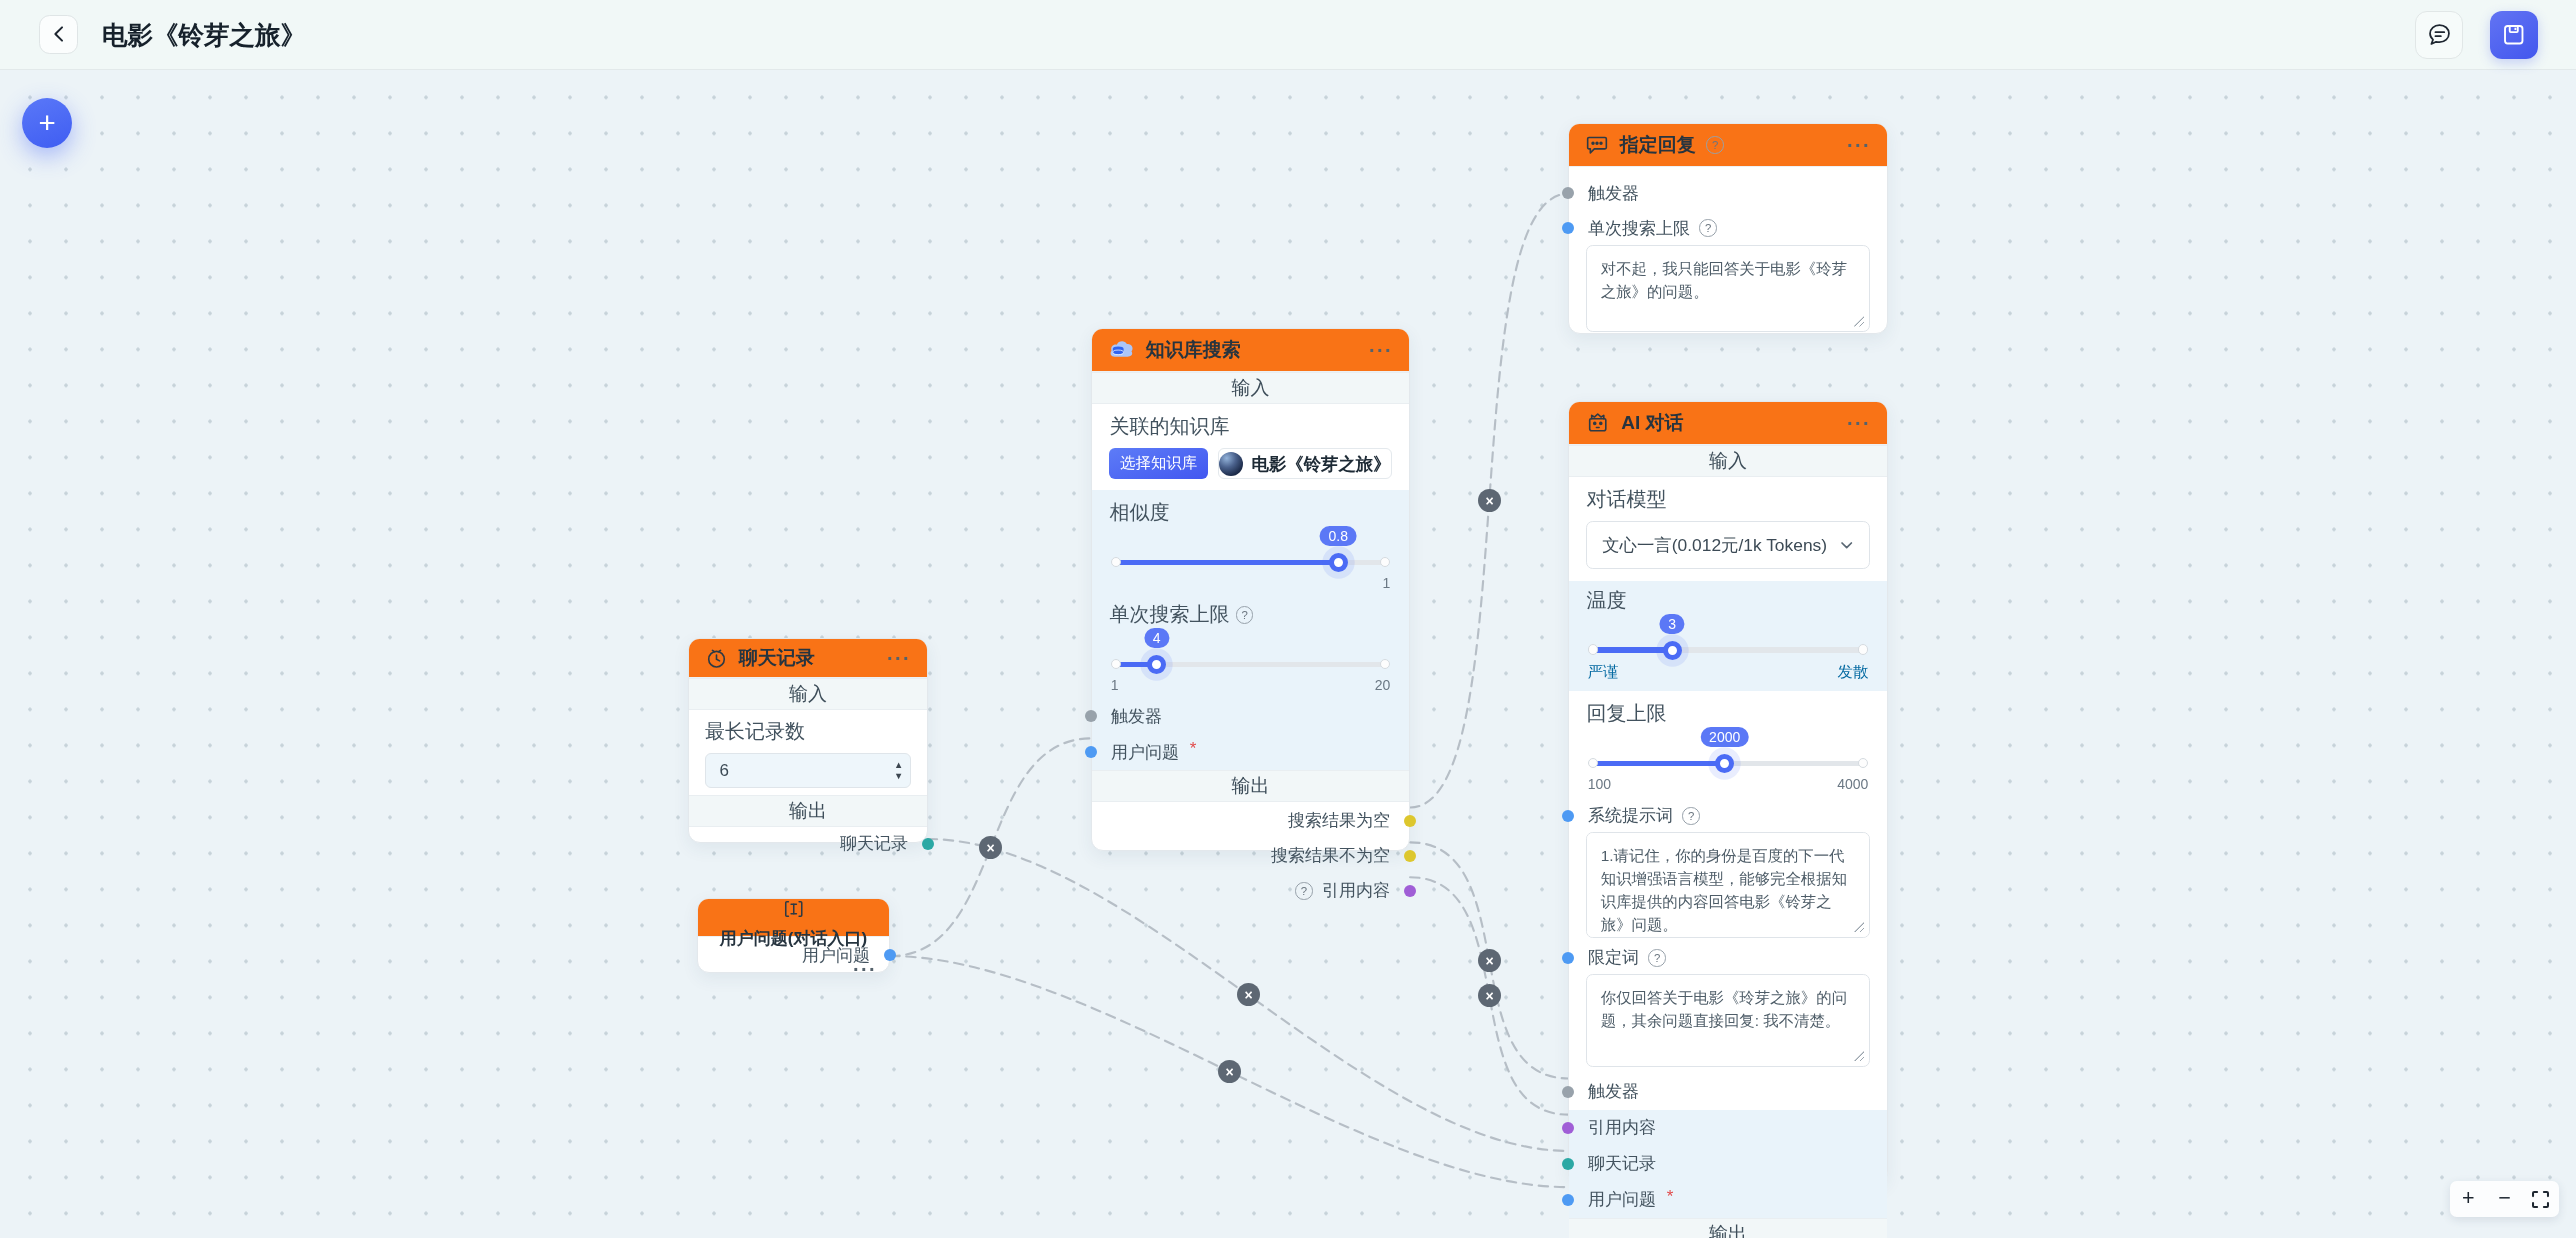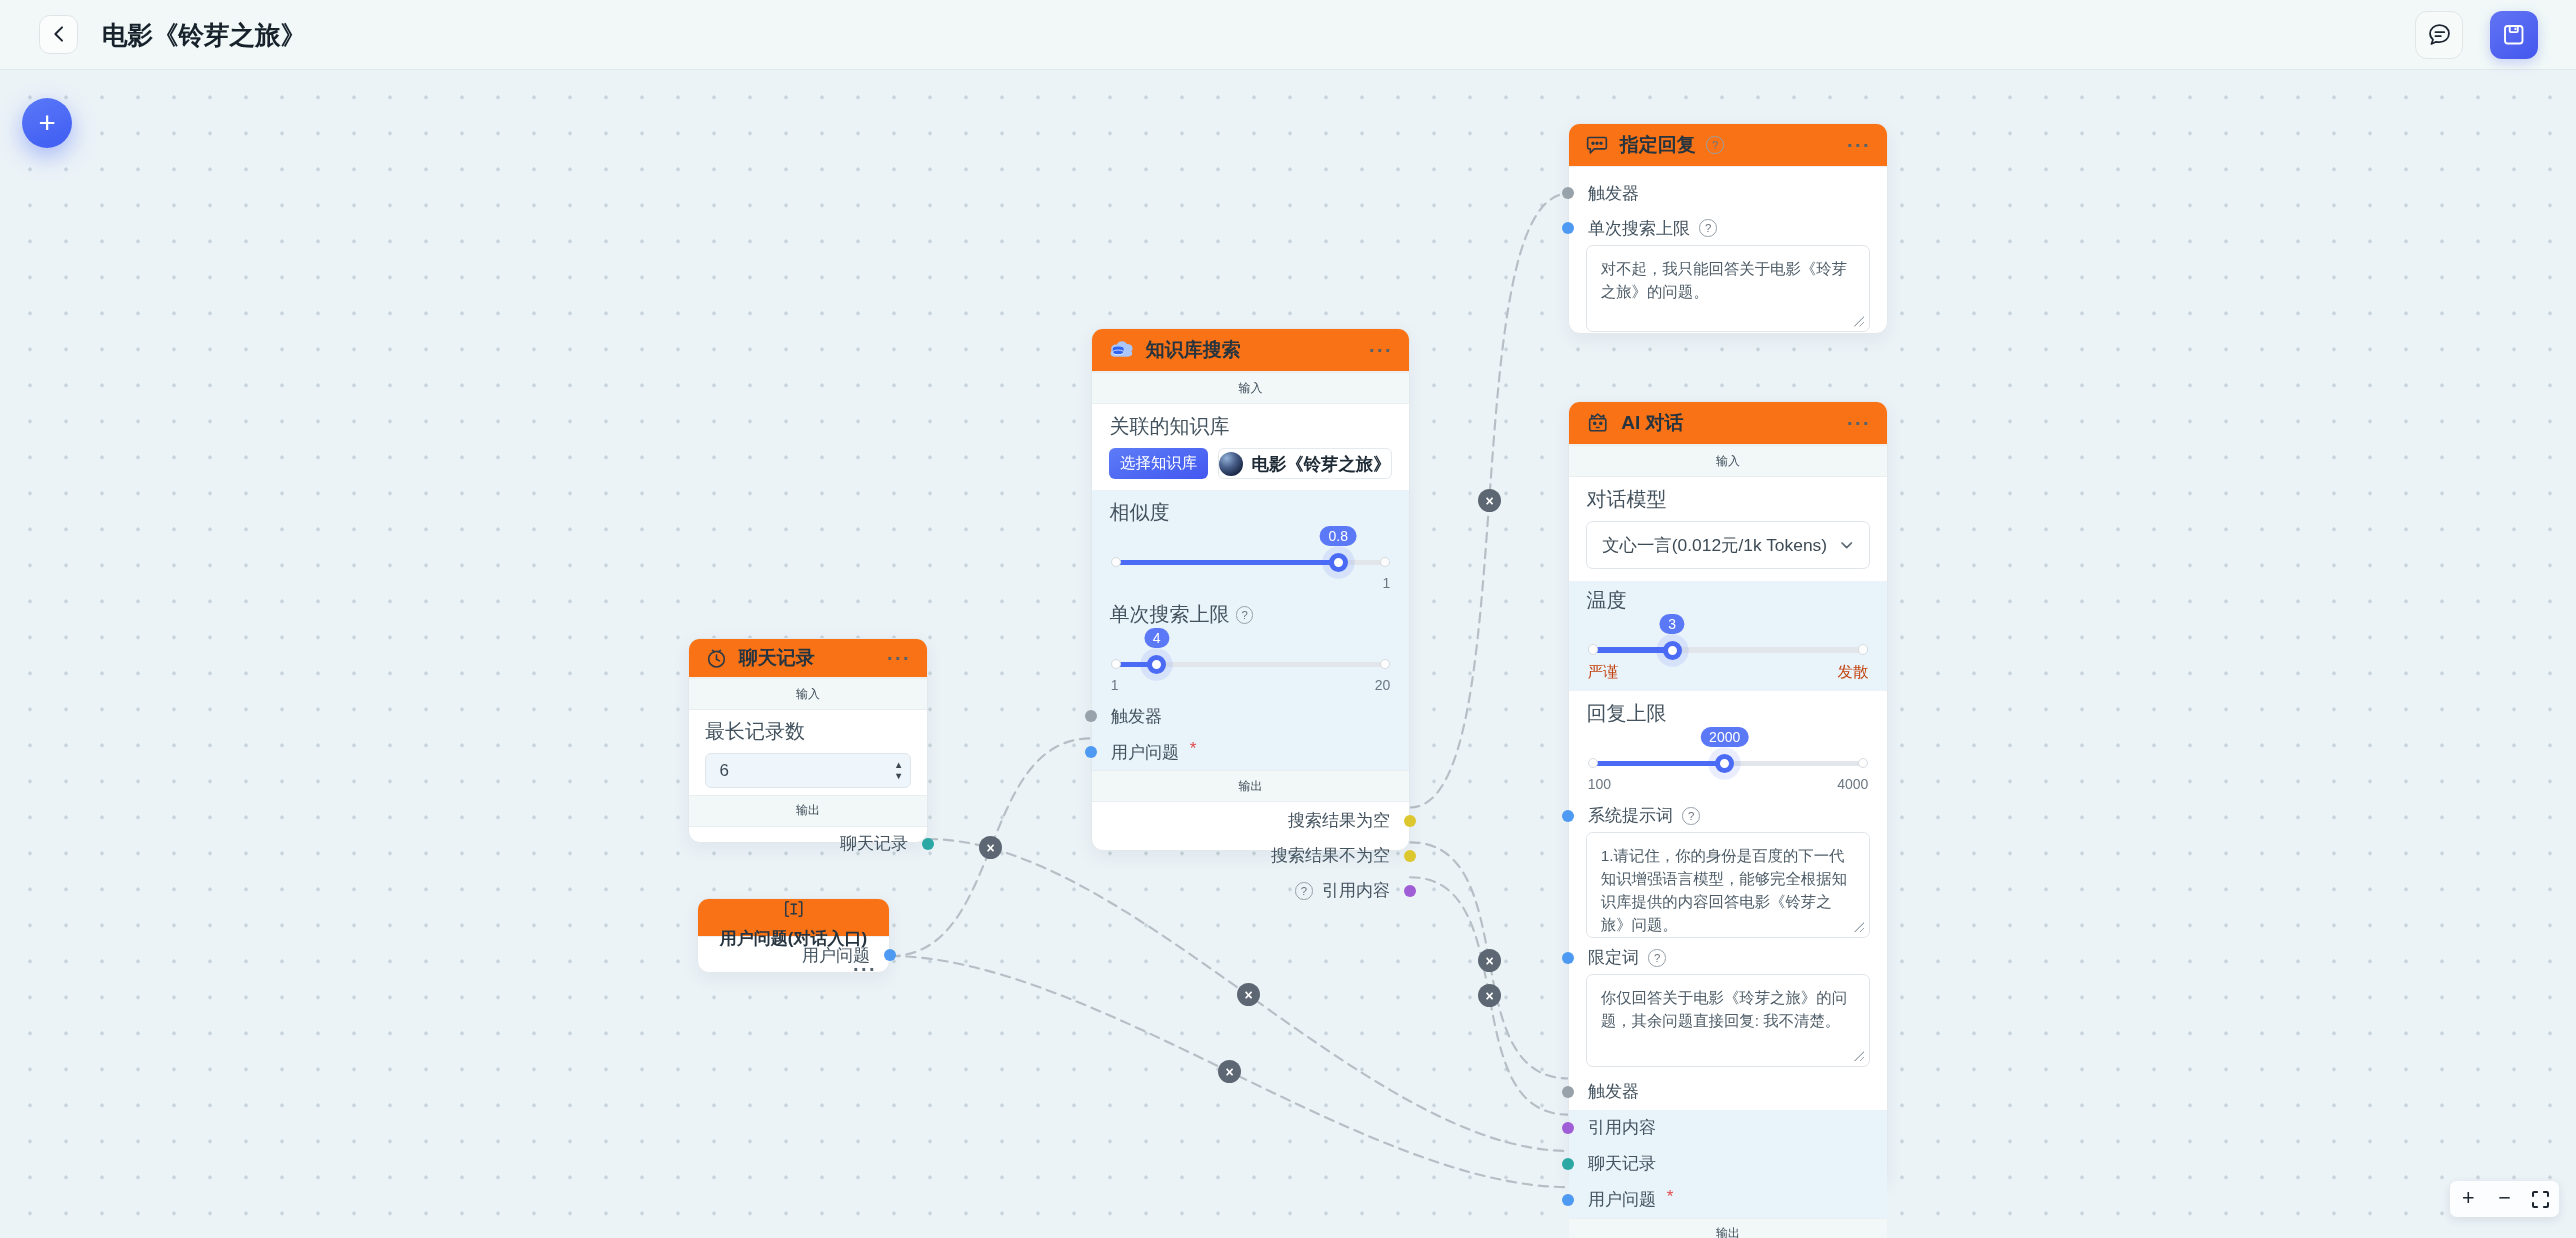--- a/index.html
+++ b/index.html
@@ -52,21 +52,21 @@
     border-radius:12px; box-shadow:0 5.4px 17.4px rgba(40,70,100,.07); z-index:3;
     color:#33434f; }
   .node-header { height:43px; display:flex; align-items:center; gap:10.7px;
     padding:0 16px; border-bottom:1.3px solid #edf1f4; background:#f97316;
     border-radius:10.7px 10.7px 0 0; }
   .node-title { font-size:19px; font-weight:600; color:#26343f; white-space:nowrap; }
   .menu-dots { margin-left:auto; color:#55626c; cursor:pointer; }
   .menu-dots::after { content:"···"; font-size:20px; font-weight:900; letter-spacing:1.3px; }
   .band { height:32px; display:flex; align-items:center; justify-content:center;
     background:#f2f7f8; border-top:1.3px solid #e9eef1; border-bottom:1.3px solid #e9eef1;
-    font-size:12px; color:#3d4d59; }
+    font-size:19px; color:#3d4d59; }
   .sec { padding:9.4px 17.4px 12px; }
   .sec-label { font-size:20px; color:#42525e; margin-bottom:8px;
     display:flex; align-items:center; gap:6.7px; }
   .tint { background:#e9f3fa; }
   .row { position:relative; display:flex; align-items:center; gap:9.4px;
     padding:0 19px; font-size:17px; color:#42525e; }
   .row.right { justify-content:flex-end; }
   .row.last { border-radius:0 0 10.7px 10.7px; }
   .port { position:absolute; width:12px; height:12px; border-radius:50%;
     top:50%; transform:translateY(-50%); z-index:5; cursor:crosshair; }
@@ -390,21 +390,21 @@
       <div class="tint sec" style="padding:5.4px 17.4px 8px;">
         <div class="sec-label">温度</div>
         <div class="slider" style="--p:29.7%;">
           <div class="track"></div>
             <div class="fill"></div>
           <div class="end l"></div>
             <div class="end r"></div>
           <div class="badge">3</div>
           <div class="thumb"></div>
         </div>
-        <div class="slider-ends" style="font-size:15.4px; color:#c2410c;">
+        <div class="slider-ends" style="font-size:15.4px; color:#0369a1;">
           <span>严谨</span>
           <span>发散</span>
         </div>
       </div>
       <div class="sec" style="padding:9.4px 17.4px 5.4px;">
         <div class="sec-label">回复上限</div>
         <div class="slider" style="--p:48.8%;">
           <div class="track"></div>
             <div class="fill"></div>
           <div class="end l"></div>

